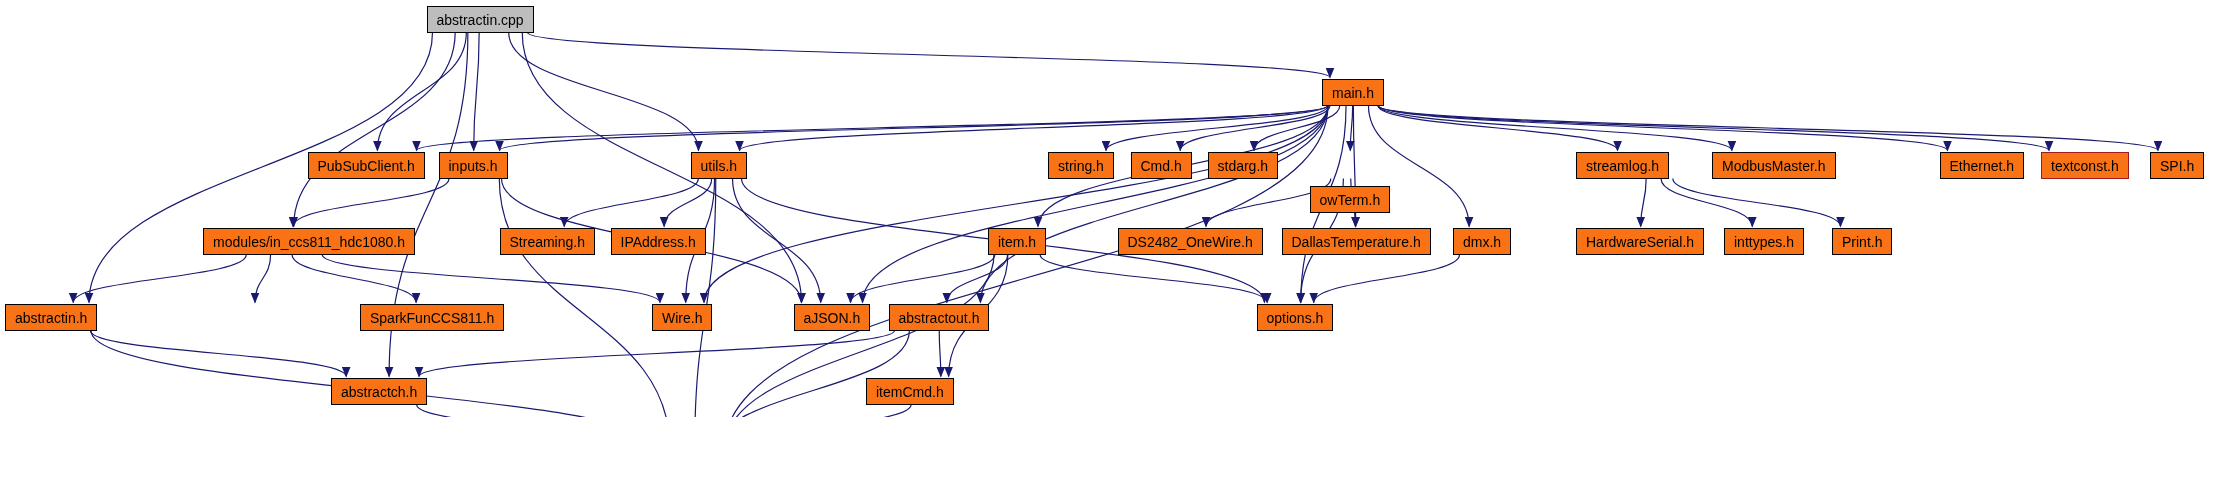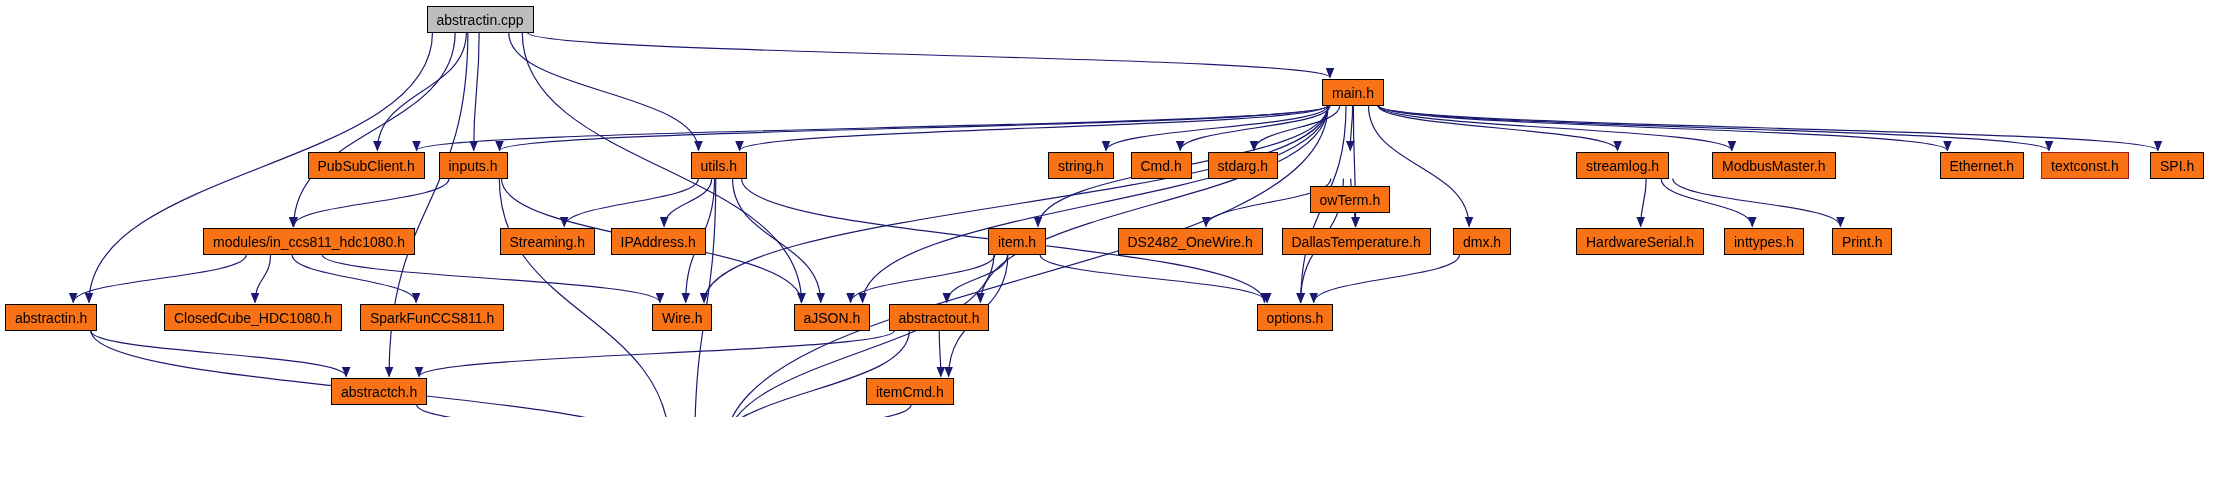--- a/index.html
+++ b/index.html
@@ -115,21 +115,20 @@
     <div class="node" title="Streaming.h" style="left: 499.5px; top: 227.5px;">Streaming.h</div>
     <div class="node" title="IPAddress.h" style="left: 610.5px; top: 227.5px;">IPAddress.h</div>
     <div class="node" title="item.h" style="left: 988px; top: 227.5px;">item.h</div>
     <div class="node" title="DS2482_OneWire.h" style="left: 1117.5px; top: 227.5px;">DS2482_OneWire.h</div>
     <div class="node" title="DallasTemperature.h" style="left: 1281.5px; top: 227.5px;">DallasTemperature.h</div>
     <div class="node" title="dmx.h" style="left: 1453px; top: 227.5px;">dmx.h</div>
     <div class="node" title="HardwareSerial.h" style="left: 1576px; top: 227.5px;">HardwareSerial.h</div>
     <div class="node" title="inttypes.h" style="left: 1724px; top: 227.5px;">inttypes.h</div>
     <div class="node" title="Print.h" style="left: 1832px; top: 227.5px;">Print.h</div>
     <div class="node" title="abstractin.h" style="left: 5px; top: 303.5px;">abstractin.h</div>
-    <div class="node" title="ClosedCube_HDC1080.h" style="left: 164px; top: 303.5px;">ClosedCube_HDC1080.h</div>
     <div class="node" title="SparkFunCCS811.h" style="left: 360px; top: 303.5px;">SparkFunCCS811.h</div>
     <div class="node" title="Wire.h" style="left: 652px; top: 303.5px;">Wire.h</div>
     <div class="node" title="aJSON.h" style="left: 793.5px; top: 303.5px;">aJSON.h</div>
     <div class="node" title="abstractout.h" style="left: 888.5px; top: 303.5px;">abstractout.h</div>
     <div class="node" title="options.h" style="left: 1256.5px; top: 303.5px;">options.h</div>
     <div class="node" title="abstractch.h" style="left: 331px; top: 377.5px; text-align: center;">abstractch.h</div>
     <div class="node" title="itemCmd.h" style="left: 866px; top: 377.5px;">itemCmd.h</div>
     <div class="node" title="Arduino.h" style="left: 652px; top: 451.5px;">Arduino.h</div>
   </div>
 

